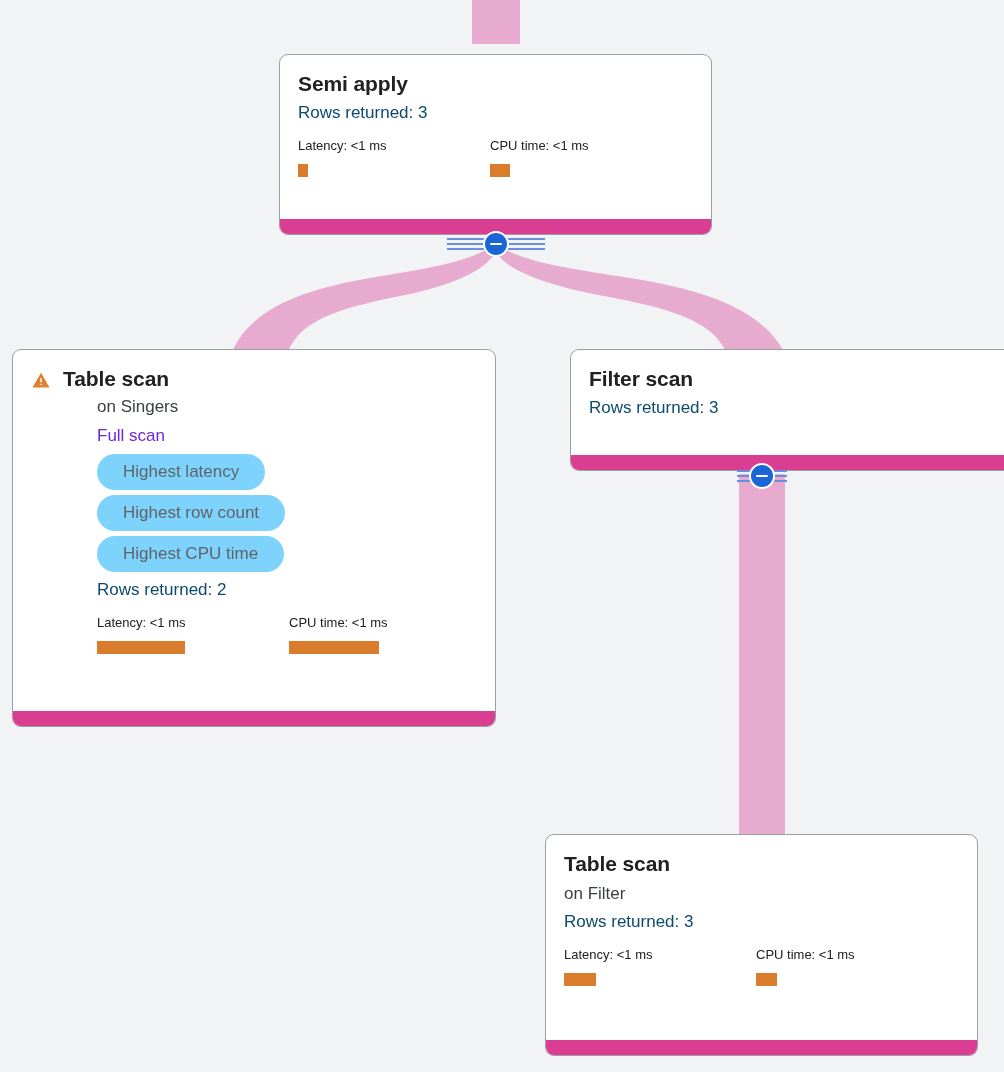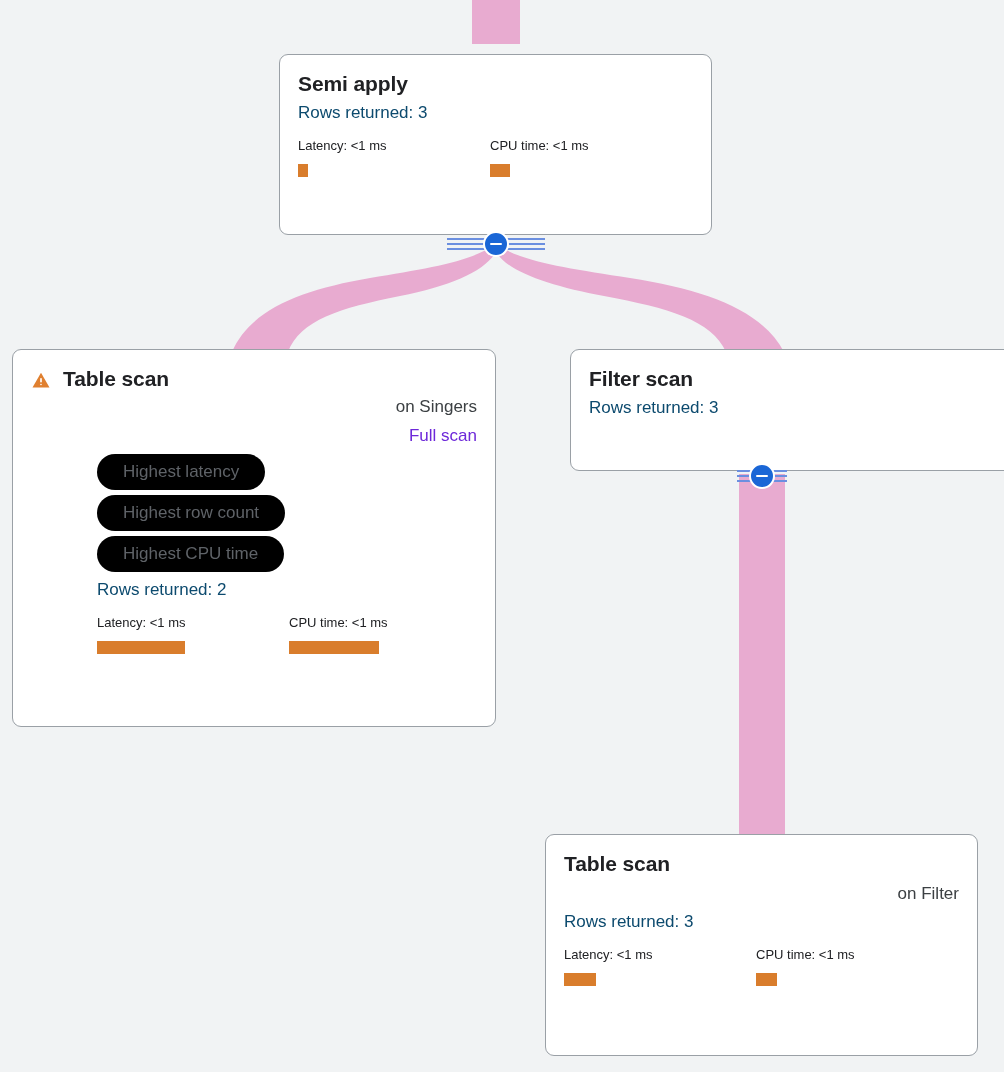--- a/index.html
+++ b/index.html
@@ -33,21 +33,21 @@
 
   
   .node {
     position: absolute;
     box-sizing: border-box;
     background: #ffffff;
     border: 1px solid #9aa0a6;
     border-radius: 9px;
     overflow: hidden;
     display: flex;
-    flex-direction: row;
+    flex-direction: column;
   }
   .node-body {
     flex: 1 1 auto;
     padding: 16px 18px 12px 18px;
     box-sizing: border-box;
   }
   .node-accent {
     flex: 0 0 auto;
     height: 15px;
     background: #d93e93;
@@ -70,39 +70,38 @@
     color: #202124;
     line-height: 26px;
     letter-spacing: -0.1px;
   }
 
   .node-sub {
     font-size: 17px;
     color: #3c4043;
     line-height: 25px;
     margin-top: 4px;
-    text-align: right;
   }
   .node-sub.muted {
     color: #6d28d9;
   }
   .node-rows {
     font-size: 17px;
     color: #0c4a6e;
     line-height: 25px;
     margin-top: 3px;
   }
 
   .chips {
     margin-top: 6px;
   }
   .chip {
     display: block;
     width: max-content;
-    background: #000000;
+    background: #7dd3fc;
     color: #5f6368;
     font-size: 17px;
     line-height: 20px;
     padding: 8px 26px;
     border-radius: 20px;
     margin-bottom: 5px;
   }
 
   .metrics {
     margin-top: 10px;

